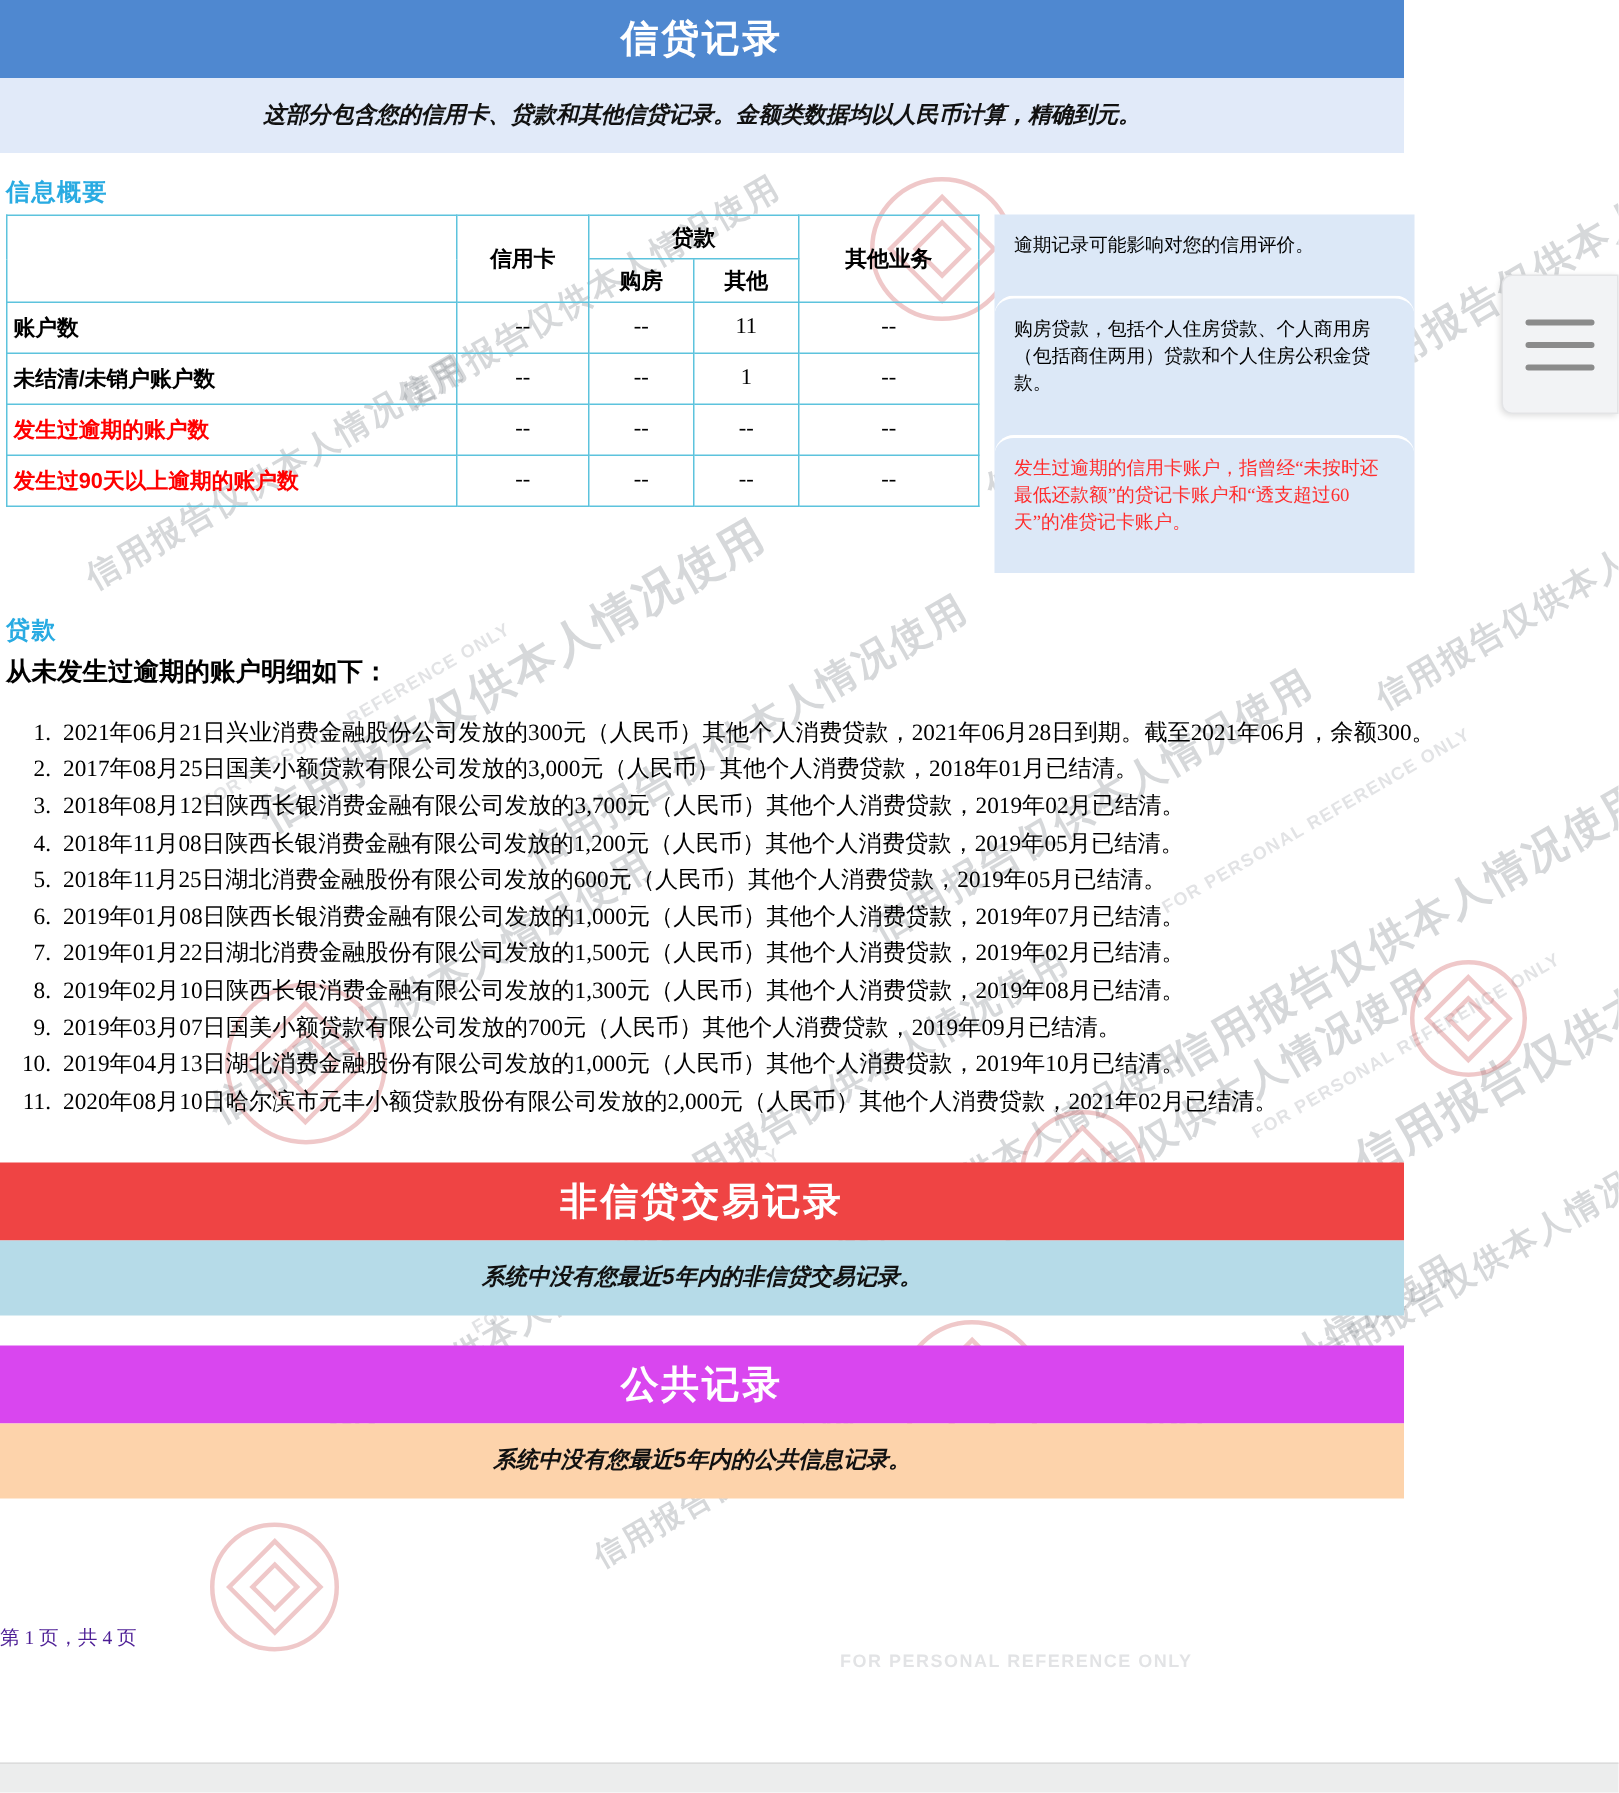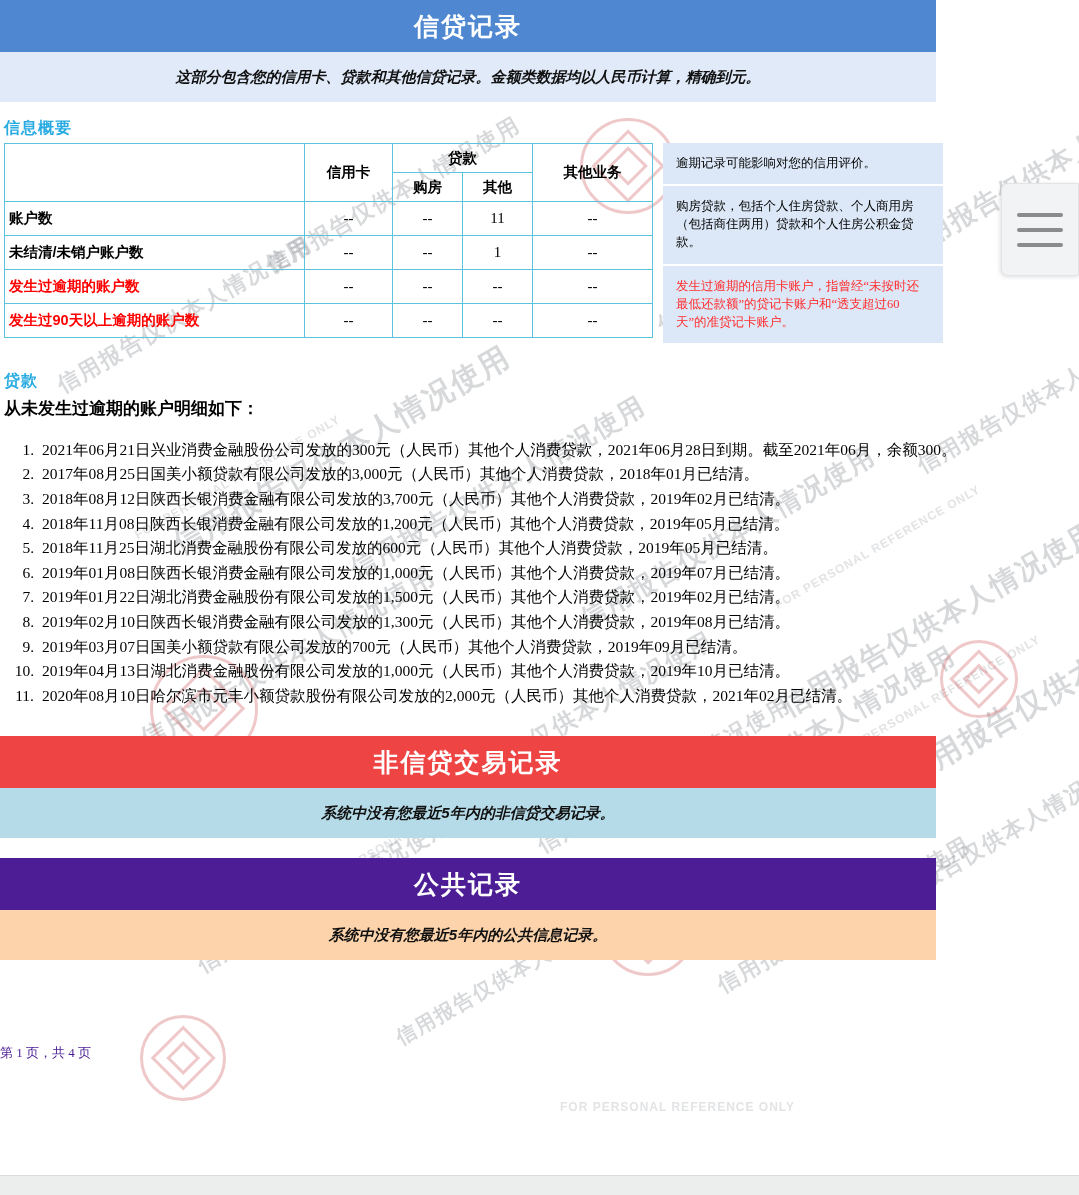--- a/index.html
+++ b/index.html
@@ -87,21 +87,21 @@
     font-size: 15px;
     font-weight: 700;
     font-style: italic;
     font-family: "Liberation Sans", sans-serif;
     color: #111;
   }
   .sec-title.blue { background: #4f88d0; }
   .sec-sub.blue   { background: #e1eaf9; }
   .sec-title.teal { background: #ef4444; }
   .sec-sub.teal   { background: #b6dbe8; }
-  .sec-title.orange { background: #4c1d95; }
+  .sec-title.orange { background: #d946ef; }
   .sec-sub.orange   { background: #fdd3ab; }
 
   
   .sub-head {
     font-size: 16px;
     font-weight: 700;
     color: #29abe2;
     font-family: "Liberation Sans", sans-serif;
     letter-spacing: 1px;
   }
@@ -142,23 +142,24 @@
   .label-red { color: #ff0000; }
 
   
   .notes {
     width: 280px;
     margin-left: 10px;
     background: #dce8f7;
     font-family: "Liberation Serif", serif;
   }
   .note {
-    padding: 11px 13px 12px 13px;
+    padding: 11px 13px 25px 13px;
     font-size: 12.5px;
     line-height: 1.45;
+    border-radius: 13px;
   }
   .note + .note { border-top: 2px solid #ffffff; }
   .note.red { color: #ff2d2d; }
 
   
   .loans {
     width: 1010px;
     margin: 0 auto;
     padding-left: 4px;
   }

